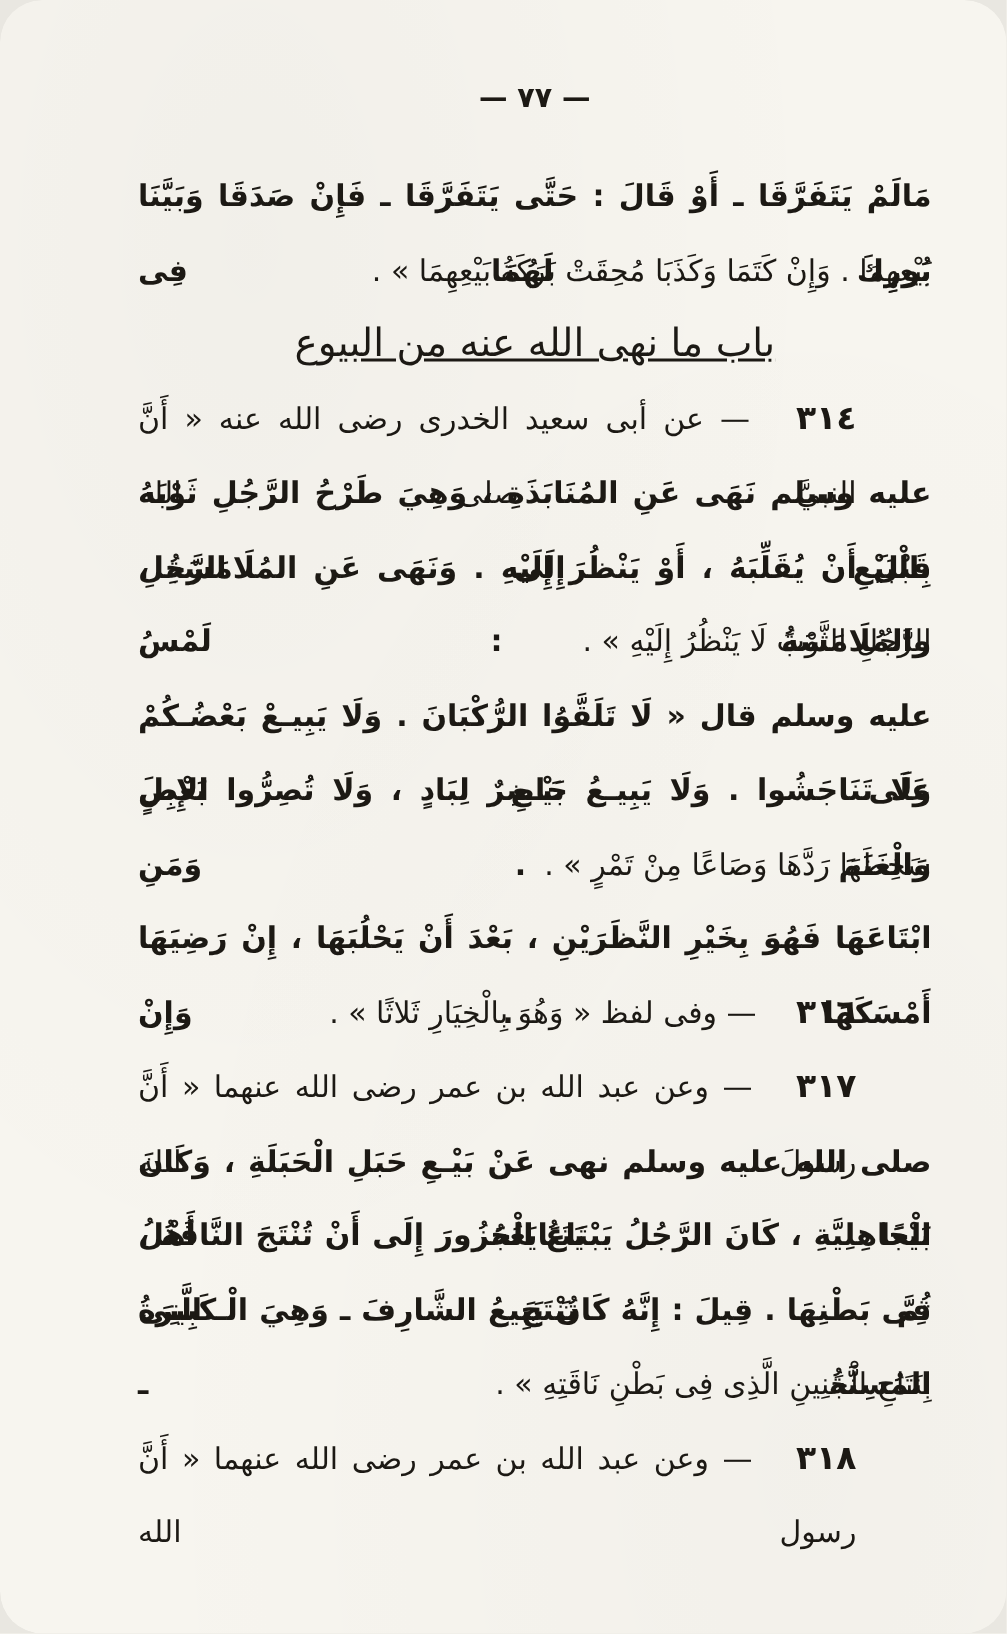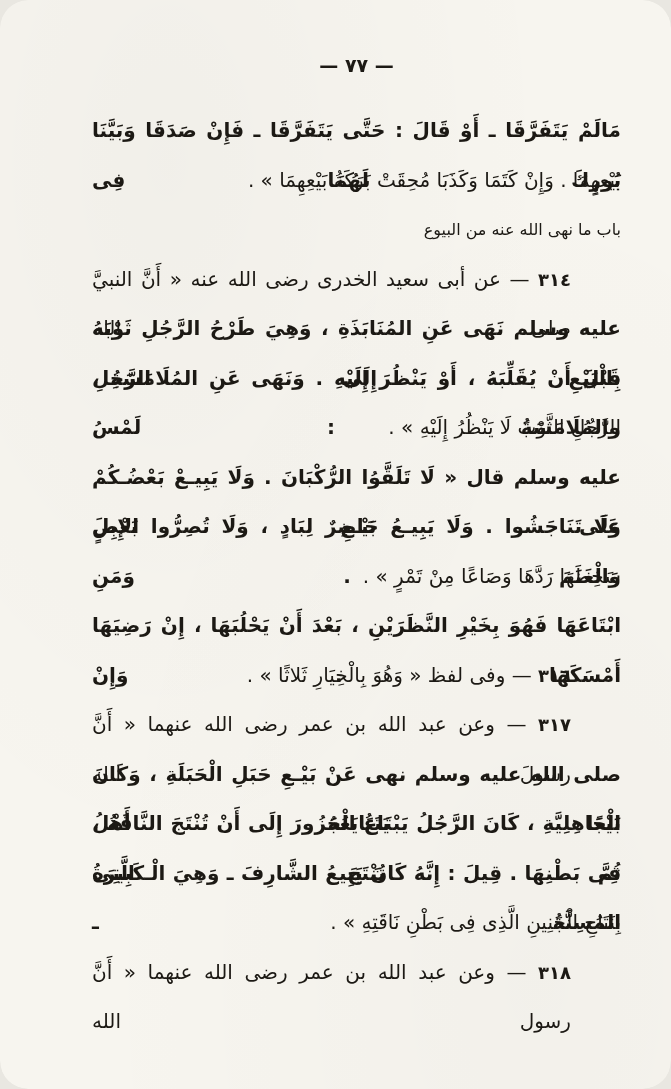--- a/index.html
+++ b/index.html
@@ -41,34 +41,37 @@
   }
   .body-full {
     text-align: justify;
     text-align-last: justify;
     font-weight: bold;
   }
   .body-end {
     text-align: right;
   }
   .heading {
-    font-size: 16px;
+    text-align: center;
+    font-size: 26px;
+    text-decoration: underline;
   }
   .hadith-start {
     padding-right: 50px;
     text-align: justify;
     text-align-last: justify;
   }
   .hadith-start-short {
     padding-right: 50px;
     text-align: right;
   }
   .hadith-num {
     font-weight: bold;
-    font-size: 18px;
+    font-size: 22px;
+    margin-left: 20px;
   }
 </style>
 </head>
 <body>
 
 <div class="page">
   <div class="text-block" dir="rtl" lang="ar">
     <div class="page-number">— ٧٧ —</div>
     <div>
         <div class="line body-full">مَالَمْ يَتَفَرَّقَا ـ أَوْ قَالَ : حَتَّى يَتَفَرَّقَا ـ فَإِنْ صَدَقَا وَبَيَّنَا بُورِكَ لَهُمَا فِى</div>

